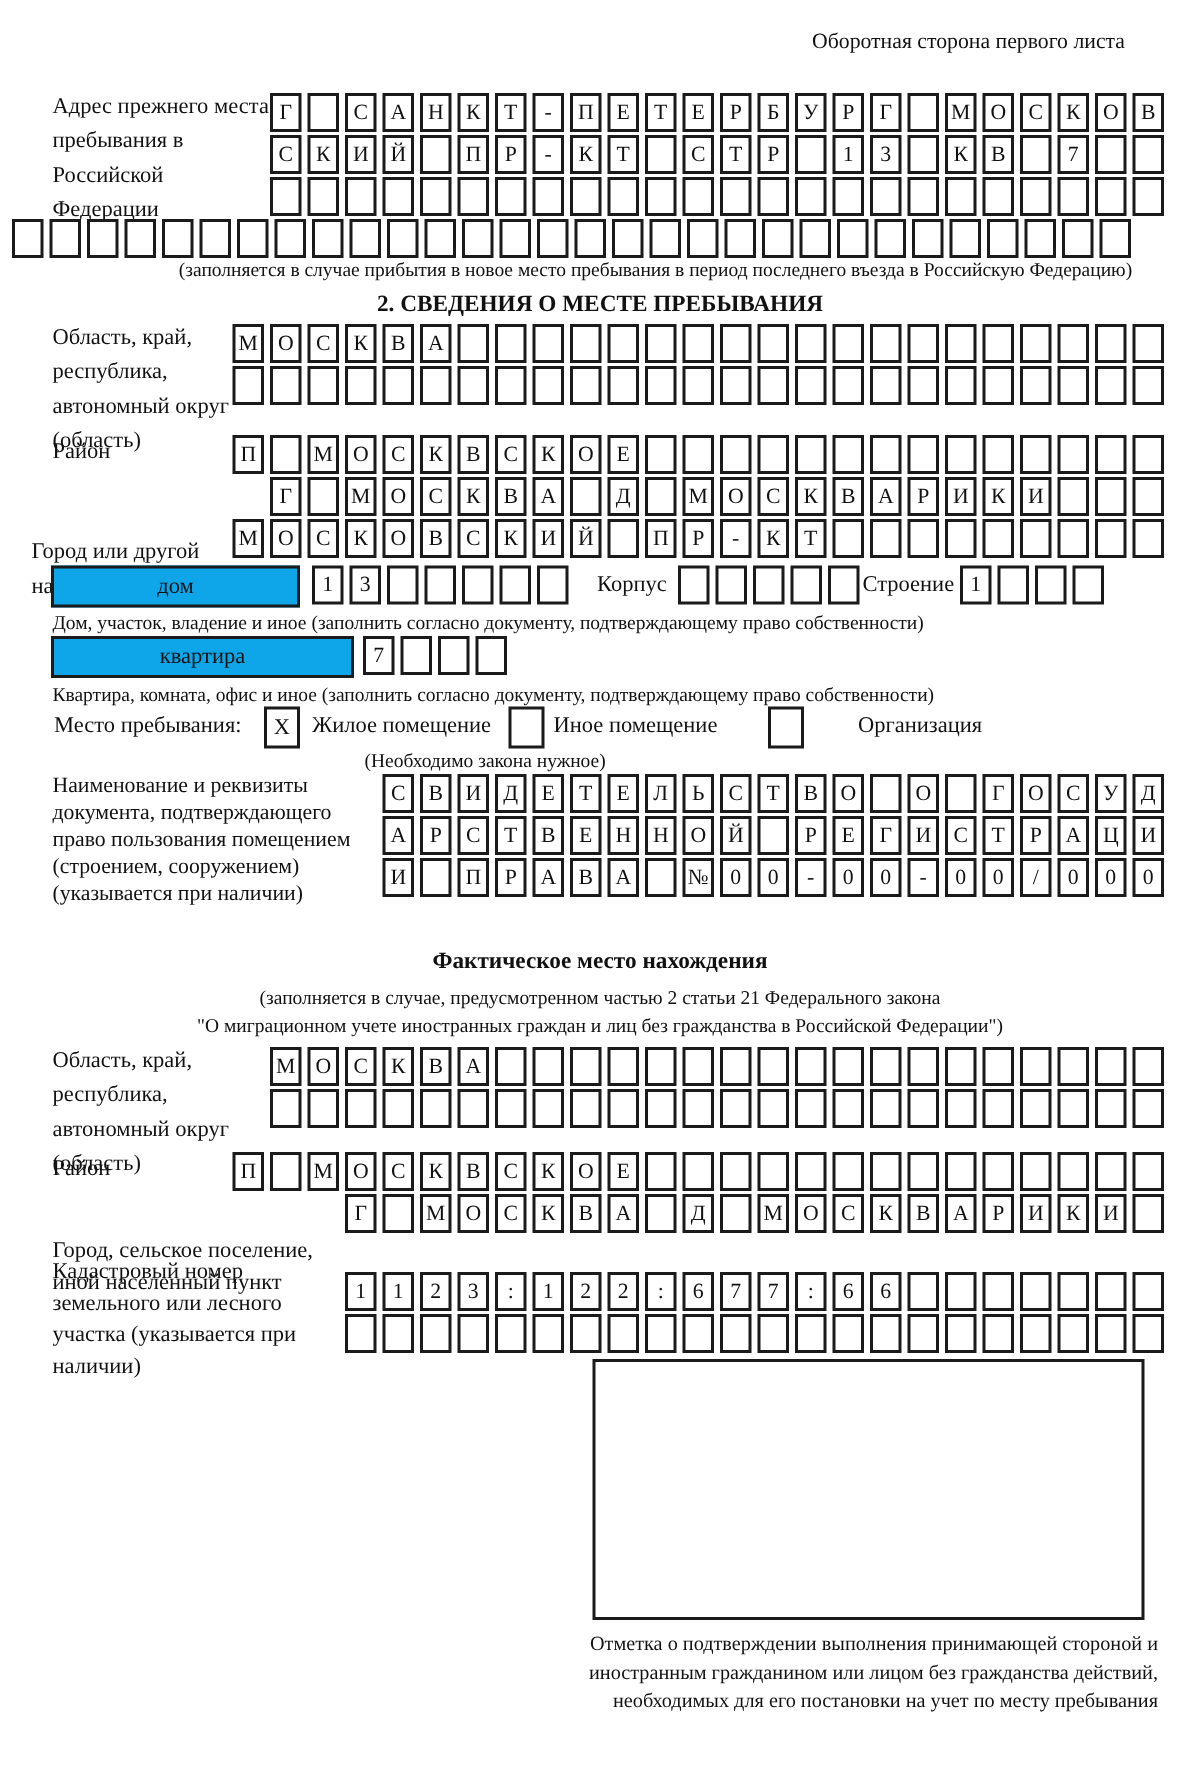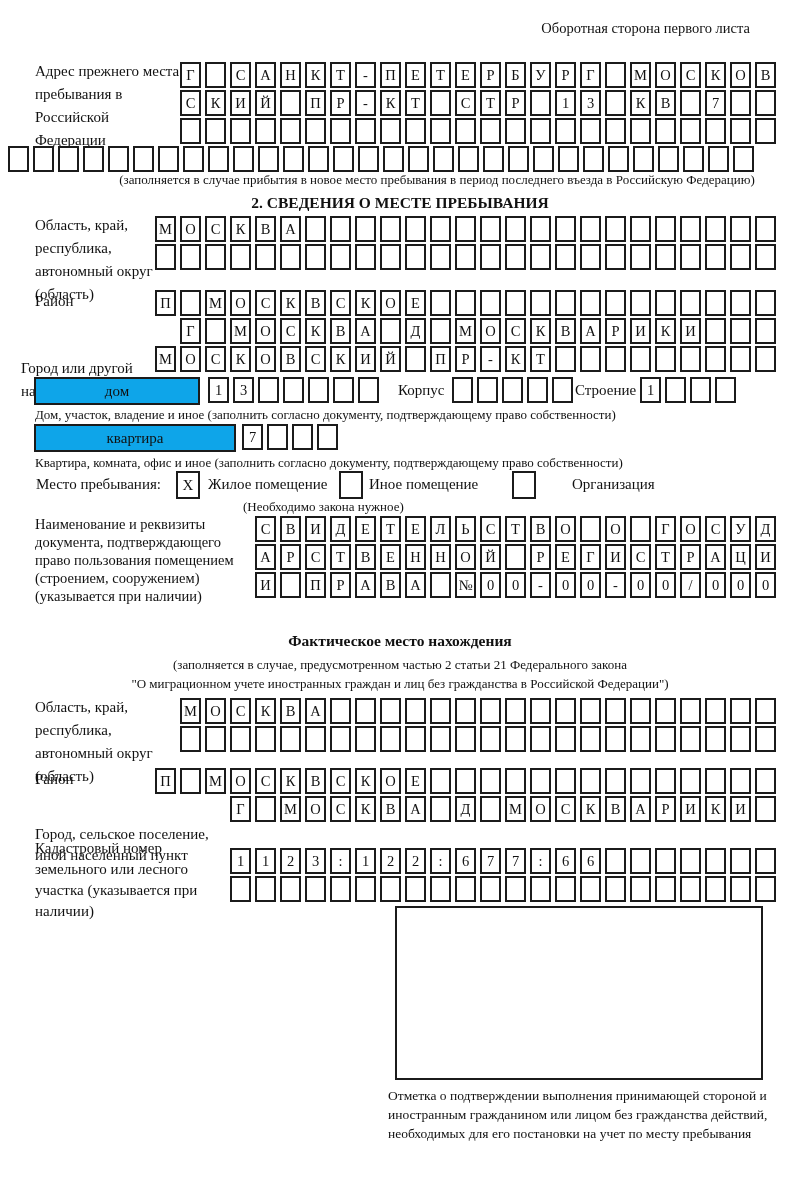--- a/index.html
+++ b/index.html
@@ -564,15 +564,15 @@
       <span class="cell"></span>
       <span class="cell"></span>
       <span class="cell"></span>
       <span class="cell"></span>
       <span class="cell"></span>
       <span class="cell"></span>
       <span class="cell"></span>
     </div>
 
   <div class="stamp-box" style="left:395px;top:906px;width:364px;height:170px;"></div>
-  <div class="abs" style="left:388px;top:1086px;width:384px;text-align:left;font-size:13.5px;line-height:19px;">Отметка о подтверждении выполнения принимающей стороной и иностранным гражданином или лицом без гражданства действий, необходимых для его постановки на учет по месту пребывания</div>
+  <div class="abs" style="left:388px;top:1086px;width:384px;text-align:right;font-size:13.5px;line-height:19px;">Отметка о подтверждении выполнения принимающей стороной и иностранным гражданином или лицом без гражданства действий, необходимых для его постановки на учет по месту пребывания</div>
 
 </div>
 
 </body></html>

